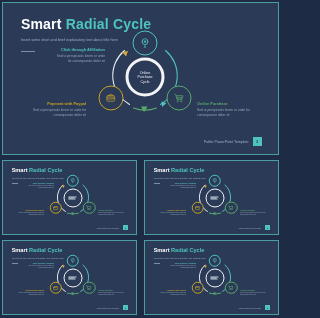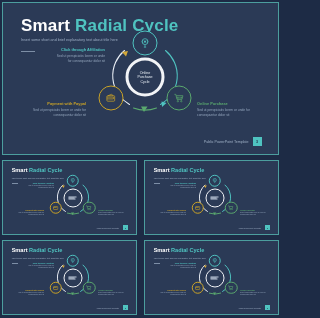--- a/index.html
+++ b/index.html
@@ -19,21 +19,21 @@
     overflow: hidden;
   }
   .slide-inner { position: absolute; inset: 0; }
 
   
   #hero { left: 2px; top: 2px; width: 277px; height: 153px; }
 
   .title { position: absolute; left: 6.5%; top: 8.5%; white-space: nowrap; }
   .title .t1 { color: #ffffff; font-weight: bold; }
   .title .t2 { color: #4fc3c0; font-weight: bold; }
-  #hero .title { font-size: 17px; letter-spacing: .2px; }
+  #hero .title { font-size: 14px; letter-spacing: .2px; }
 
   .subtitle {
     position: absolute; left: 6.5%; top: 23%;
     color: #9fb0c6; white-space: nowrap;
   }
   #hero .subtitle { font-size: 3.6px; letter-spacing: .05px; }
 
   .rule {
     position: absolute; left: 6.5%; top: 31.5%;
     height: 1px; width: 5%; background: #7d8ea6;

